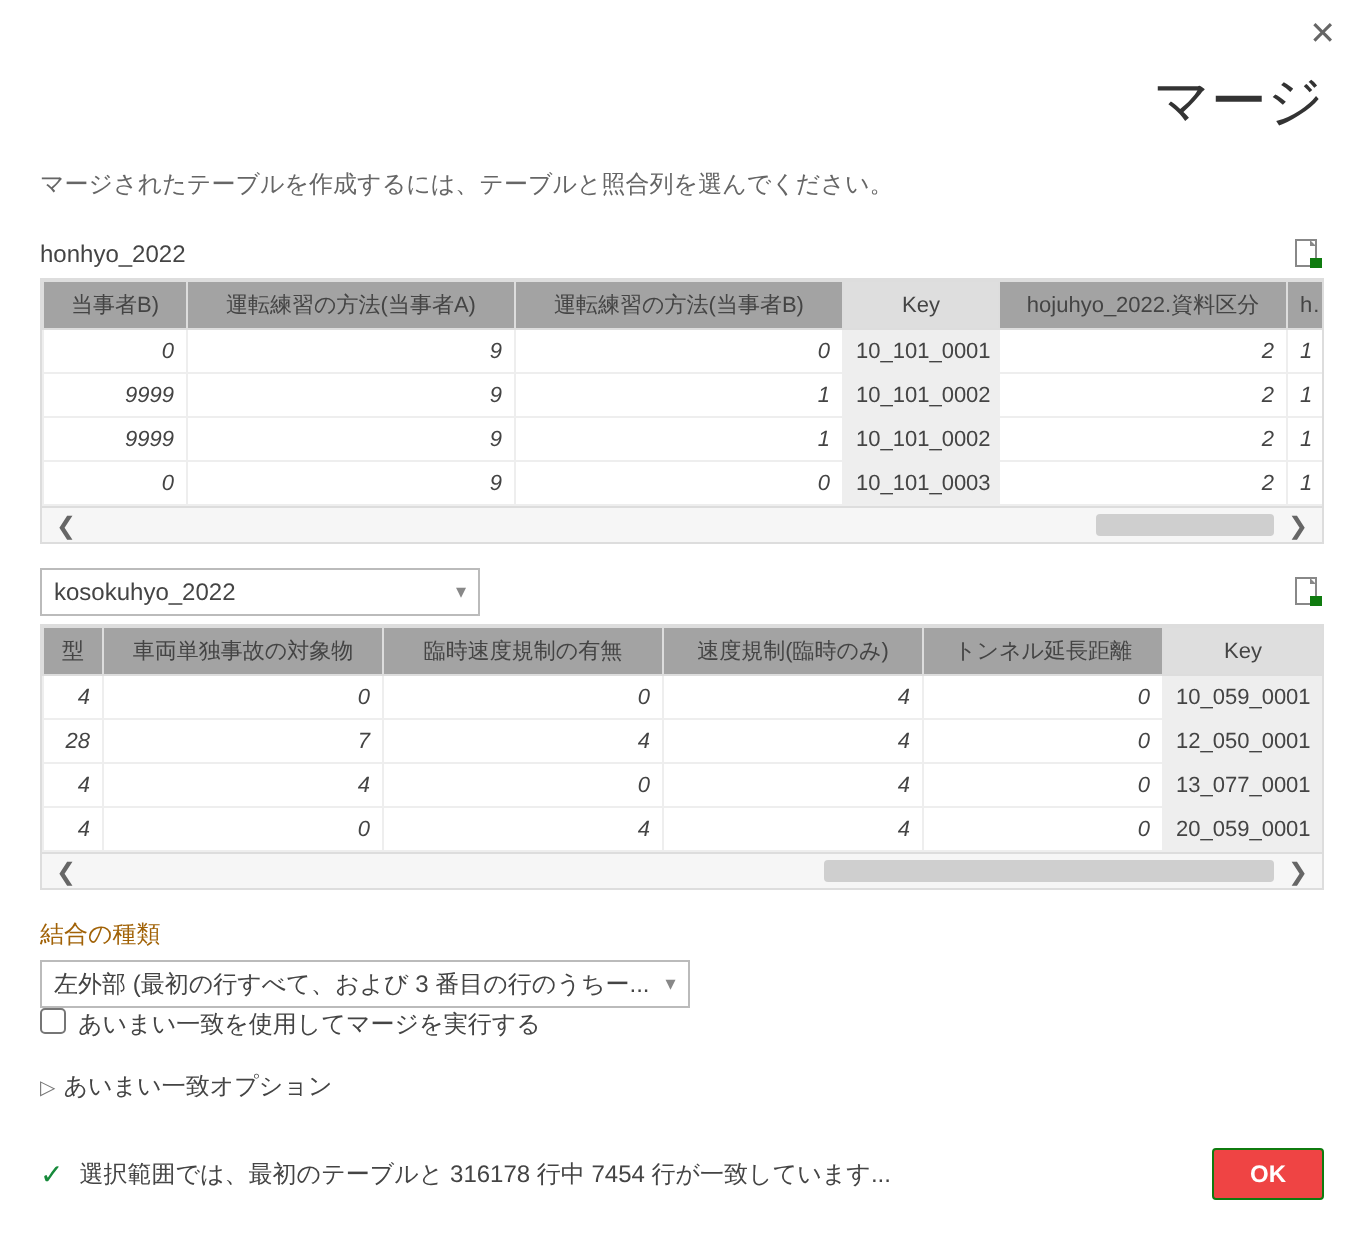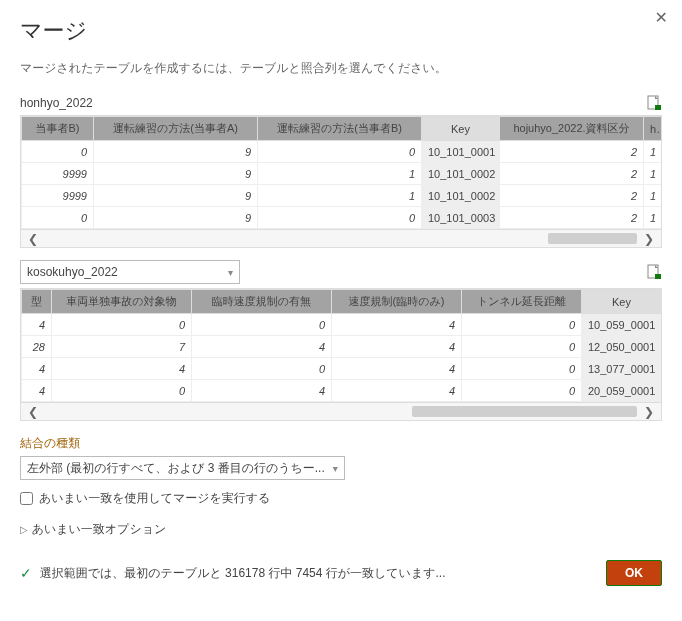--- a/index.html
+++ b/index.html
@@ -1,18 +1,18 @@
 <!DOCTYPE html>
 <html><head>
 <meta charset="utf-8">
 <style>
 * { box-sizing: border-box; margin: 0; padding: 0; }
 body { font-family: "Yu Gothic UI", "Meiryo", sans-serif; font-size: 12px; color: #333; background: #fff; width: 682px; height: 621px; position: relative; padding: 12px 20px 20px 20px; }
 .close-btn { position: absolute; top: 10px; right: 14px; font-size: 16px; color: #666; cursor: pointer; line-height: 1; }
-h1 { font-size: 22px; font-weight: 400; color: #333; margin-bottom: 14px; margin-top: 4px; }
+h1 { font-size: 28px; font-weight: 400; color: #333; margin-bottom: 14px; margin-top: 20px; text-align: right; }
 .subtitle { font-size: 12px; color: #666; margin-bottom: 18px; }
 .section { margin-bottom: 12px; }
 .table-label-row { display: flex; justify-content: space-between; align-items: center; margin-bottom: 4px; }
 .table-label { font-size: 12px; color: #444; }
 .sheet-icon { width: 16px; height: 16px; position: relative; }
 .sheet-icon svg { display: block; }
 .table-wrap { border: 1px solid #ddd; overflow: hidden; }
 .grid { border-collapse: collapse; width: 100%; table-layout: fixed; }
 .grid th { background: #a3a3a3; border: 1px solid #ddd; padding: 4px 6px; font-weight: 400; font-size: 11px; color: #444; text-align: center; white-space: nowrap; overflow: hidden; text-overflow: ellipsis; height: 24px; }
 .grid th.sel { background: #dedede; }
@@ -23,31 +23,31 @@
 .hs-arrow { position: absolute; top: 0; height: 18px; width: 24px; display: flex; align-items: center; justify-content: center; color: #666; font-size: 12px; cursor: pointer; }
 .hs-left { left: 0; }
 .hs-right { right: 0; }
 .hs-track { position: absolute; left: 24px; right: 24px; top: 3px; bottom: 3px; }
 .hs-thumb { position: absolute; height: 100%; background: #cfcfcf; border-radius: 2px; }
 .dropdown { display: inline-flex; align-items: center; justify-content: space-between; border: 1px solid #bbb; padding: 3px 6px; font-size: 12px; color: #444; background: #fff; cursor: pointer; min-width: 220px; height: 24px; }
 .dropdown .chev { color: #888; font-size: 10px; margin-left: 8px; }
 .second-label-row { display: flex; justify-content: space-between; align-items: center; margin-bottom: 4px; }
 .join-section { margin-top: 14px; }
 .join-label { font-size: 12px; color: #a16207; margin-bottom: 4px; }
-.checkbox-row { display: flex; align-items: center; margin-top: 10px; font-size: 12px; color: #444; }
+.checkbox-row { display: flex; align-items: flex-start; margin-top: 0; font-size: 12px; color: #444; }
 .checkbox-row input { margin-right: 6px; width: 13px; height: 13px; }
 .expander { margin-top: 14px; font-size: 12px; color: #444; cursor: pointer; }
 .expander .tri { display: inline-block; margin-right: 4px; color: #777; font-size: 10px; }
 .status-row { display: flex; align-items: center; margin-top: 22px; justify-content: space-between; }
 .status-left { display: flex; align-items: center; gap: 8px; }
 .check-ico { color: #178a3b; font-size: 14px; }
 .status-text { font-size: 12px; color: #444; }
 .btns { display: flex; gap: 8px; }
 .btn { padding: 5px 18px; font-size: 12px; border: 1px solid #888; background: #fff; cursor: pointer; border-radius: 2px; }
-.btn.primary { background: #c2410c; border-color: #0f7b0f; color: #fff; font-weight: 600; }
+.btn.primary { background: #ef4444; border-color: #0f7b0f; color: #fff; font-weight: 600; }
 .join-dropdown { min-width: 290px; }
 </style>
 </head>
 <body>
 
 <div class="close-btn">✕</div>
 
 <h1>マージ</h1>
 <div class="subtitle">マージされたテーブルを作成するには、テーブルと照合列を選んでください。</div>
 

